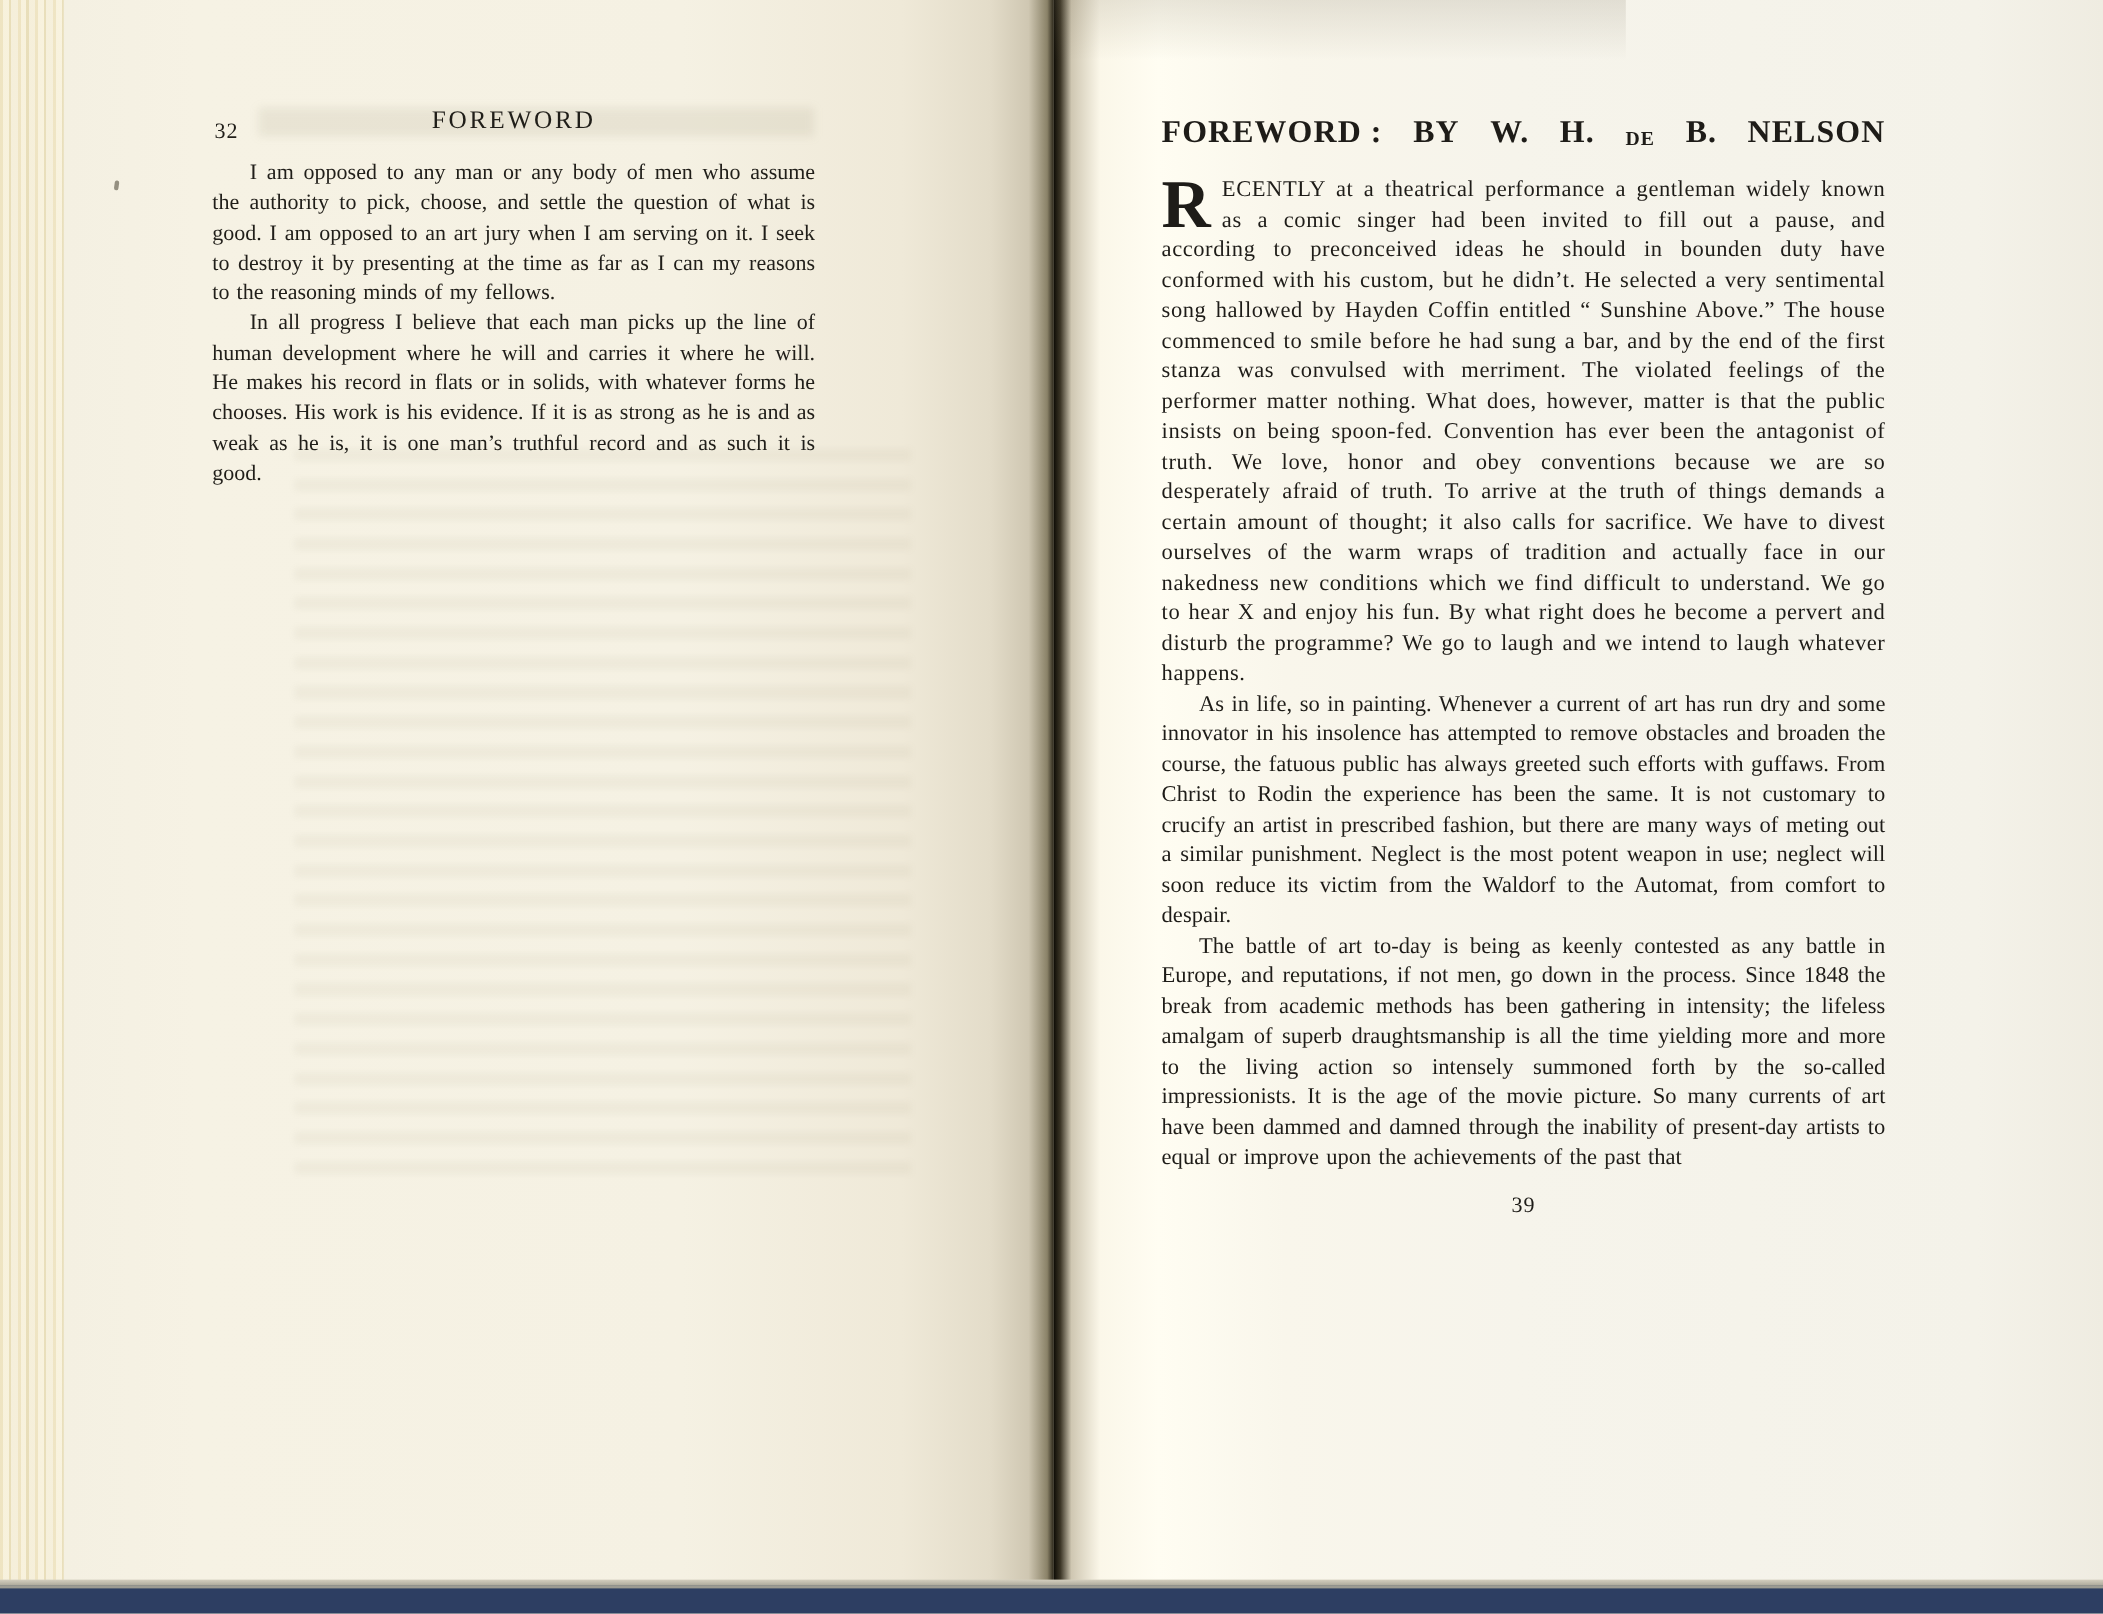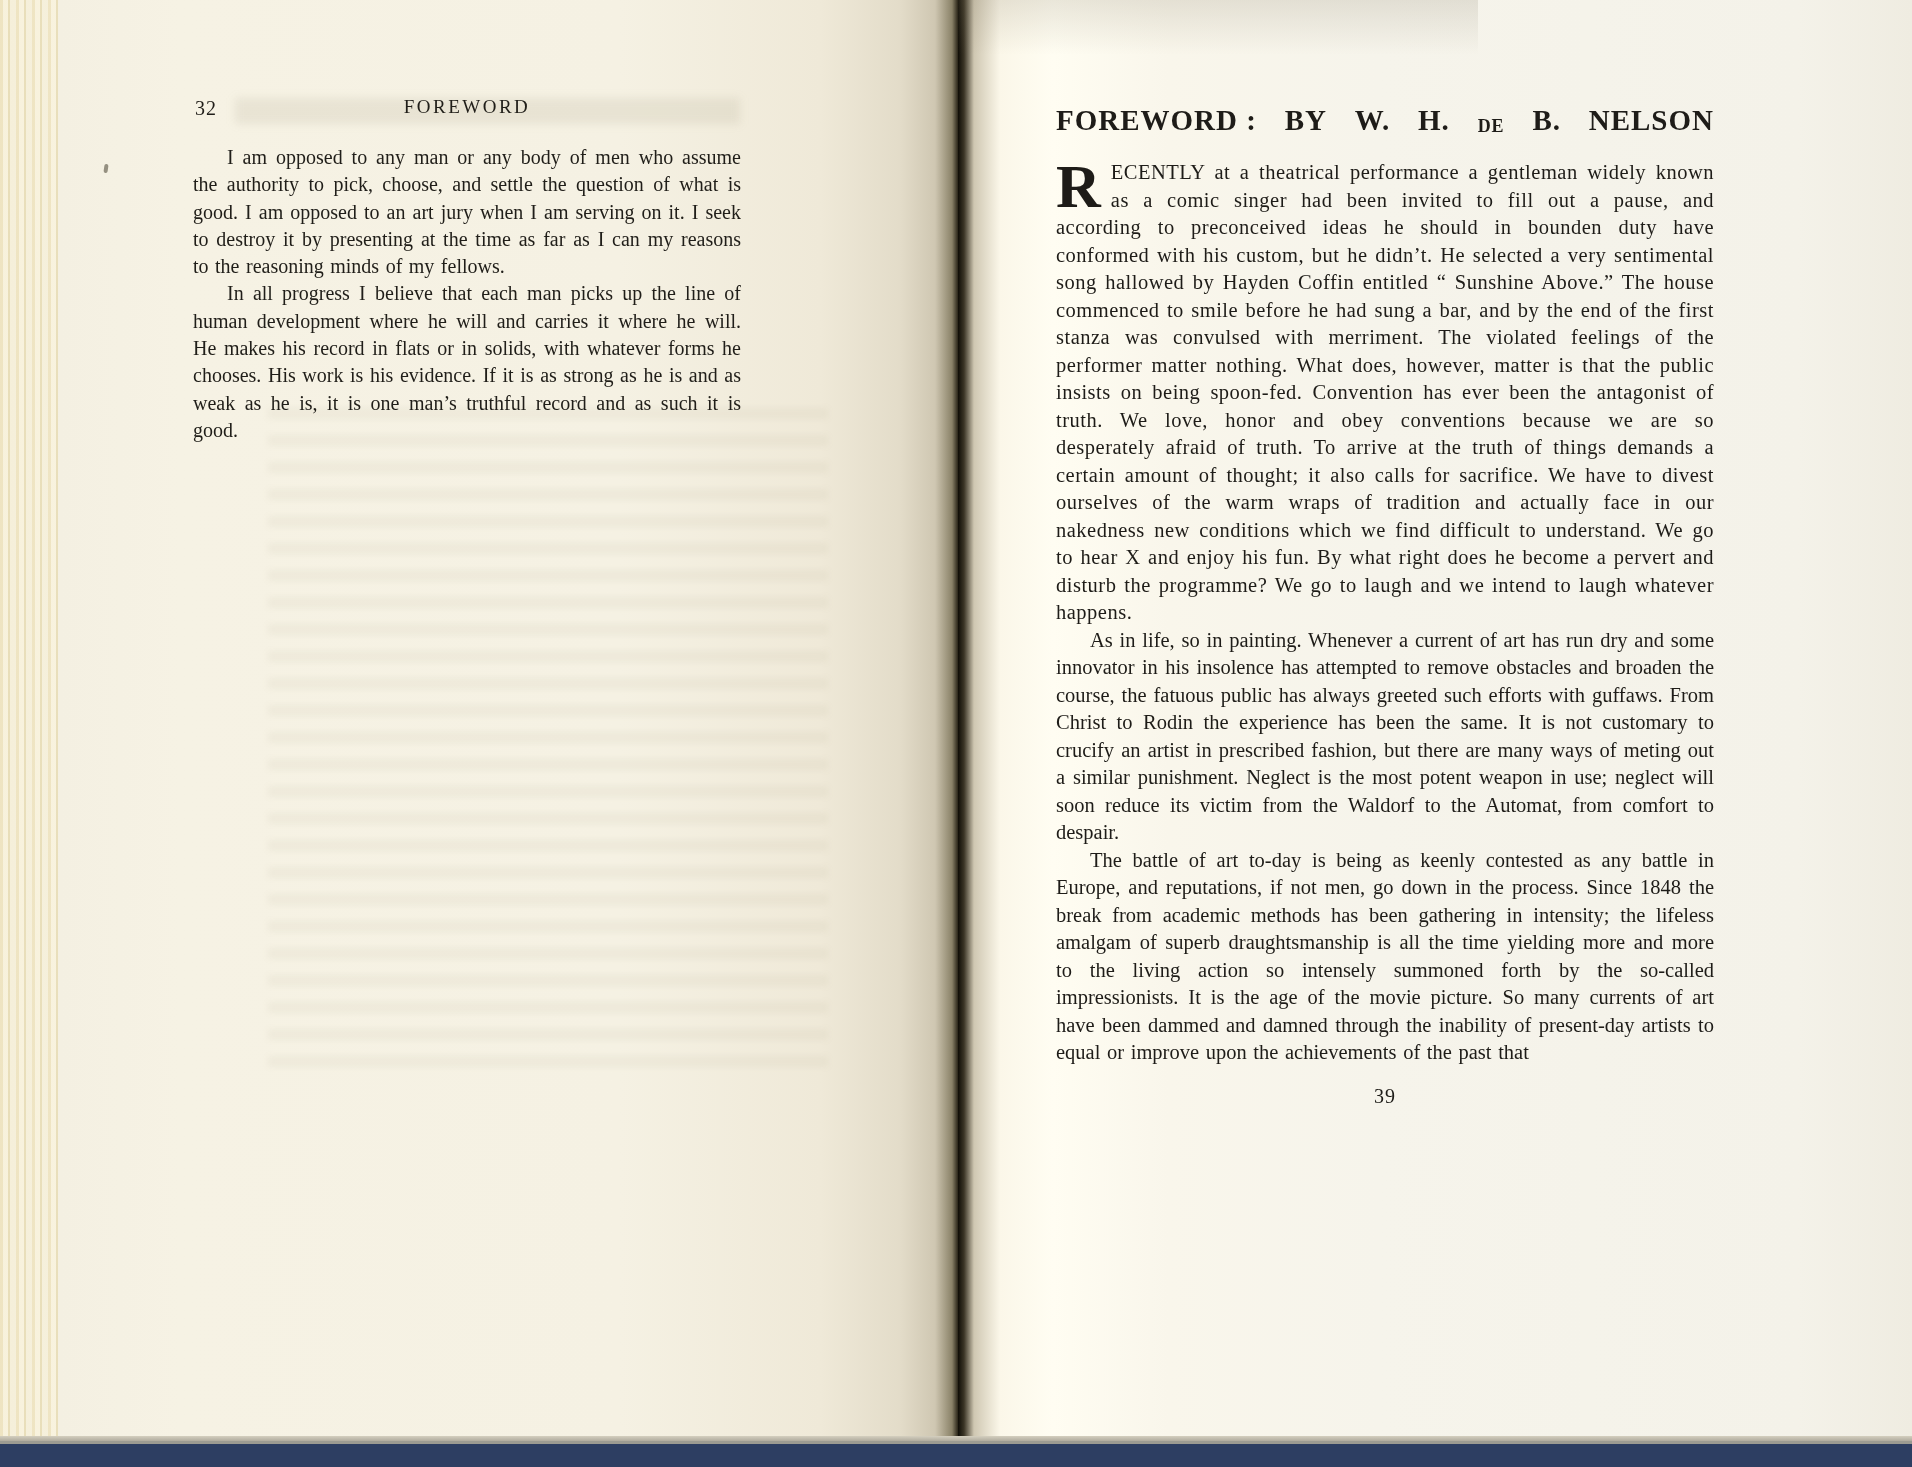--- a/index.html
+++ b/index.html
@@ -19,22 +19,22 @@
       #efe9d8 820px,#e3dcc9 900px,#cfc7b2 935px,#8a8268 952px,#2a2518 958px);
   }
   .edge-stripes{
     position:absolute;left:0;top:0;width:58px;height:100%;
     background:repeating-linear-gradient(90deg,
       #eee3bf 0 3px,#f9f3de 3px 8px,#e7dcb5 8px 10px,#f6f0db 10px 16px);
     opacity:.85;
   }
   .lp-content{position:absolute;left:193px;top:96px;width:548px;color:#201e19;}
   .lp-header{position:relative;height:34px;margin-bottom:14px;}
-  .lp-pagenum{position:absolute;left:2px;top:1px;font-size:20px;letter-spacing:1px;text-align:right;}
-  .lp-head{text-align:center;font-size:19px;letter-spacing:2.5px;}
+  .lp-pagenum{position:absolute;left:2px;top:12px;font-size:20px;letter-spacing:1px;text-align:right;}
+  .lp-head{text-align:center;font-size:23px;letter-spacing:2.5px;}
   .lp-body p{
     margin:0;font-size:20px;line-height:27.3px;
     text-align:justify;text-indent:34px;word-spacing:1.5px;
   }
   
   .ghost-head{position:absolute;left:235px;top:98px;width:505px;height:26px;
     background:rgba(148,138,108,0.13);filter:blur(4px);}
   .ghost-body{position:absolute;left:268px;top:408px;width:560px;height:665px;
     background:repeating-linear-gradient(180deg,
       rgba(146,136,102,0.14) 0 11px,rgba(0,0,0,0) 11px 27px);

